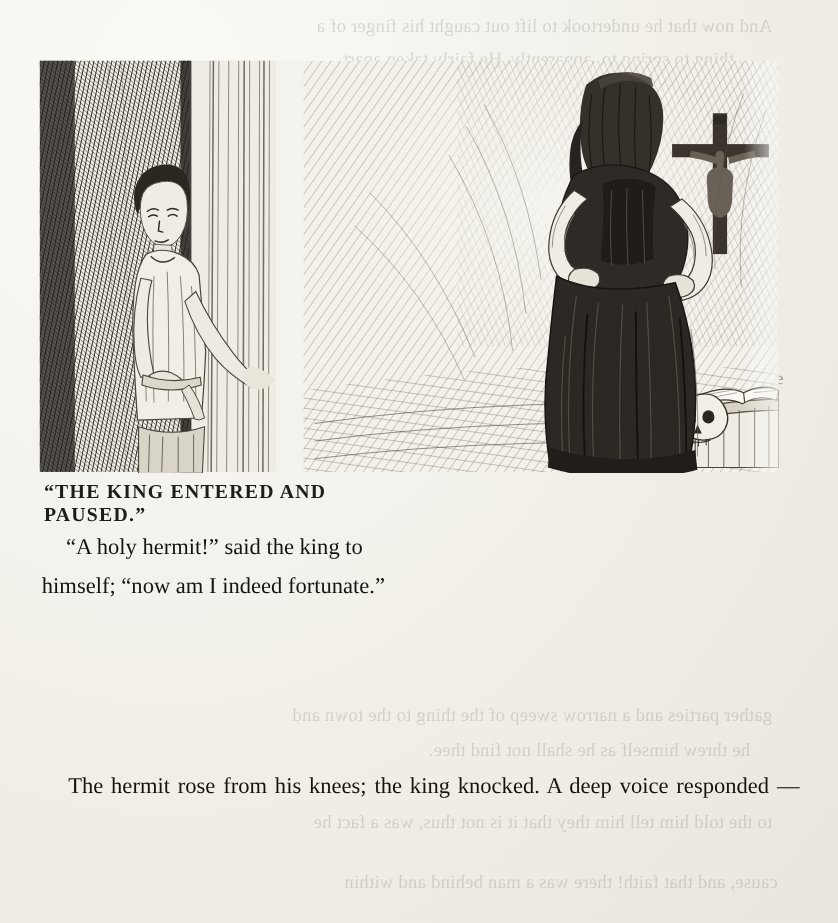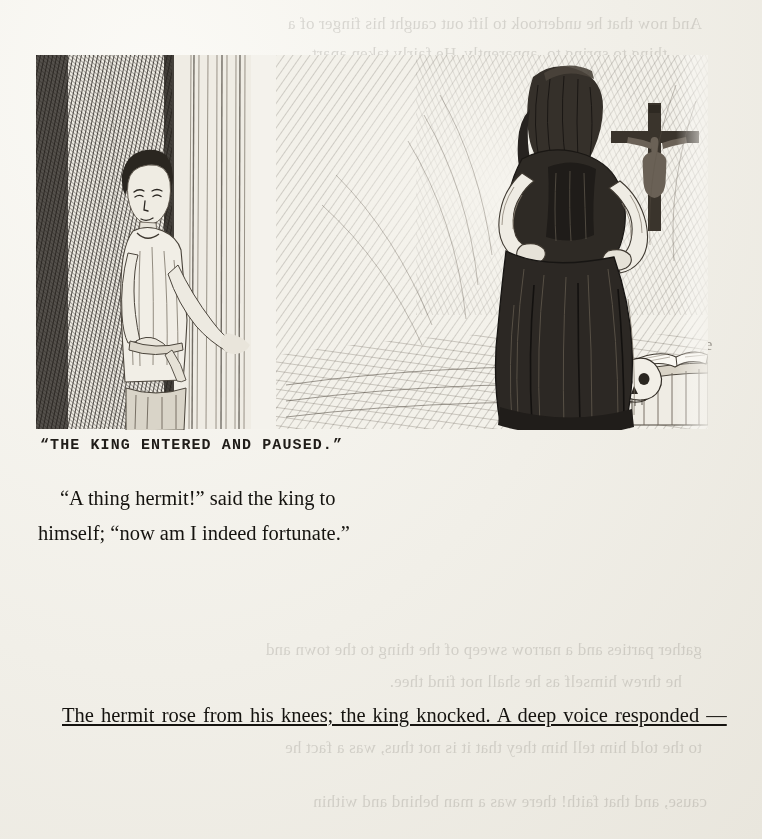--- a/index.html
+++ b/index.html
@@ -64,22 +64,22 @@
     height: 375px;
   }
   .illustration svg { display: block; }
 
   
   .caption {
     position: absolute;
     left: 40px;
     top: 437px;
     width: 330px;
-    font-family: Liberation Mono, monospace;
-    font-size: 15px;
+    font-family: Liberation Serif, serif;
+    font-size: 18px;
     letter-spacing: 1.1px;
     color: #201d19;
     font-variant: small-caps;
     text-transform: uppercase;
     font-weight: 600;
   }
 
   
   .col-left {
     position: absolute;
@@ -95,21 +95,20 @@
 
   
   .full-width {
     position: absolute;
     left: 38px;
     top: 697px;
     width: 690px;
     font-size: 20.5px;
     line-height: 36px;
     color: #15130f;
-    text-decoration: underline;
   }
   .full-width p { margin: 0 0 6px 0; }
   .full-width p.indent { text-indent: 24px; }
 
   .wordspace-wide { word-spacing: 2px; }
 </style>
 </head>
 <body>
 
 <div id="page">
@@ -384,20 +383,20 @@
         </g>
 
         <rect x="640" y="0" width="32" height="374" fill="url(#fadeRight)" opacity="0.8"></rect>
       </g>
     </svg>
   </div>
 
   <div class="caption">“THE KING ENTERED AND PAUSED.”</div>
 
   <div class="col-left">
-    <p class="indent">“A thing hermit!” said the king to himself; “now am I indeed fortunate.”</p>
+    <p class="indent">“A holy hermit!” said the king to himself; “now am I indeed fortunate.”</p>
   </div>
 
   <div class="full-width">
     <p class="indent wordspace-wide">The hermit rose from his knees; the king knocked.   A deep voice responded —</p>
   </div>
 
 </div>
 
 </body></html>

